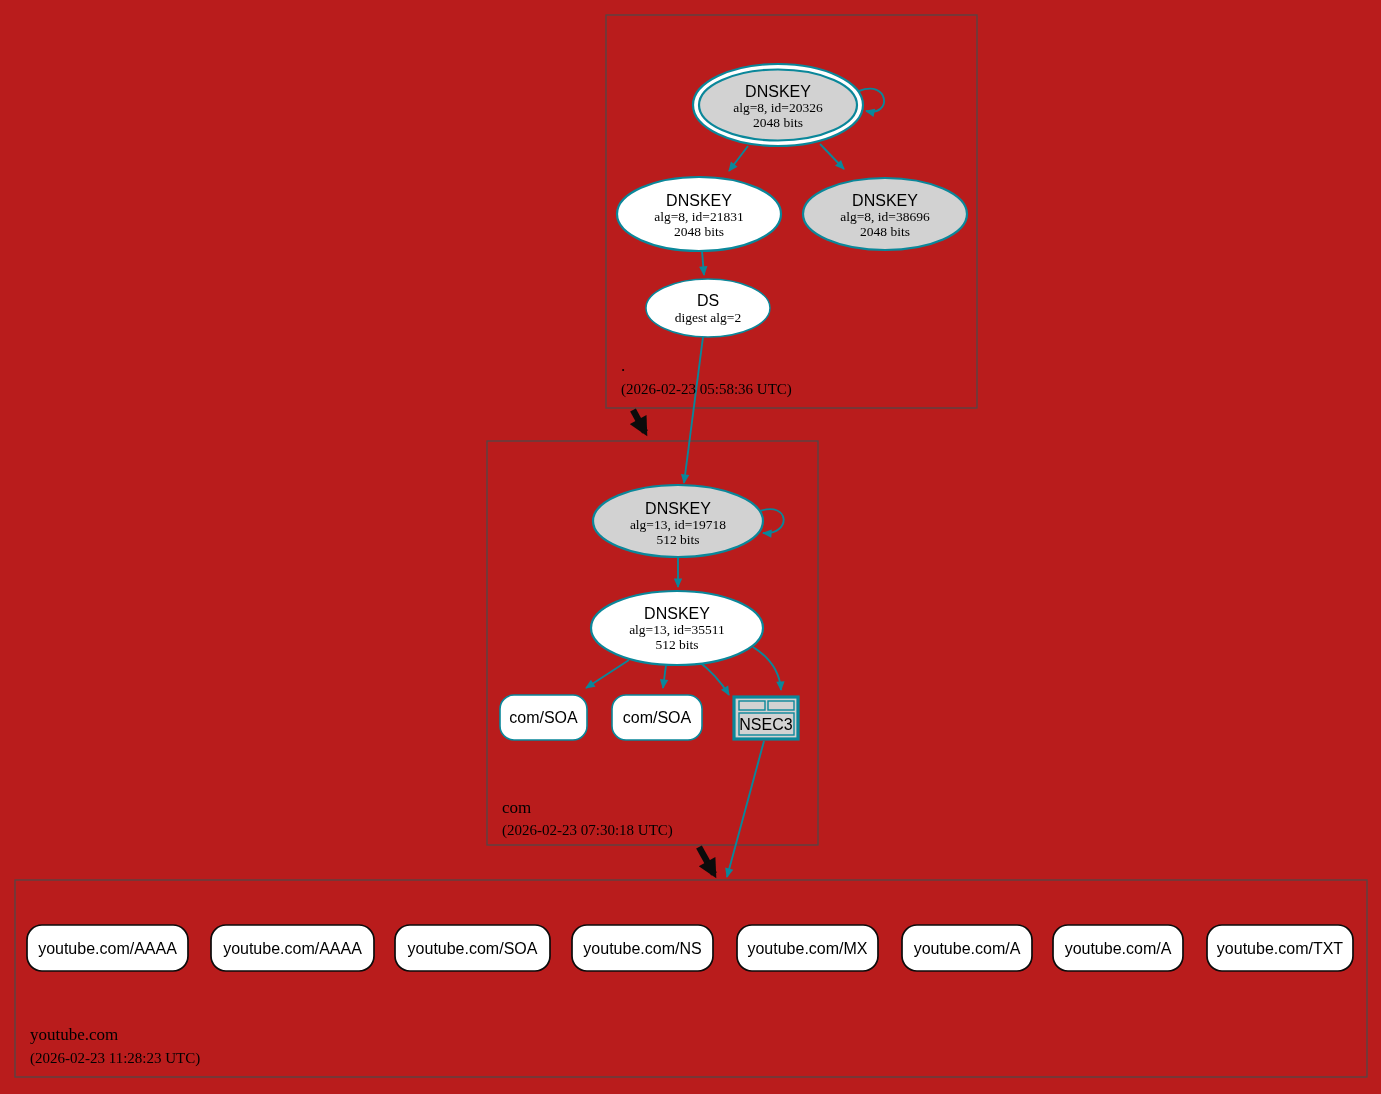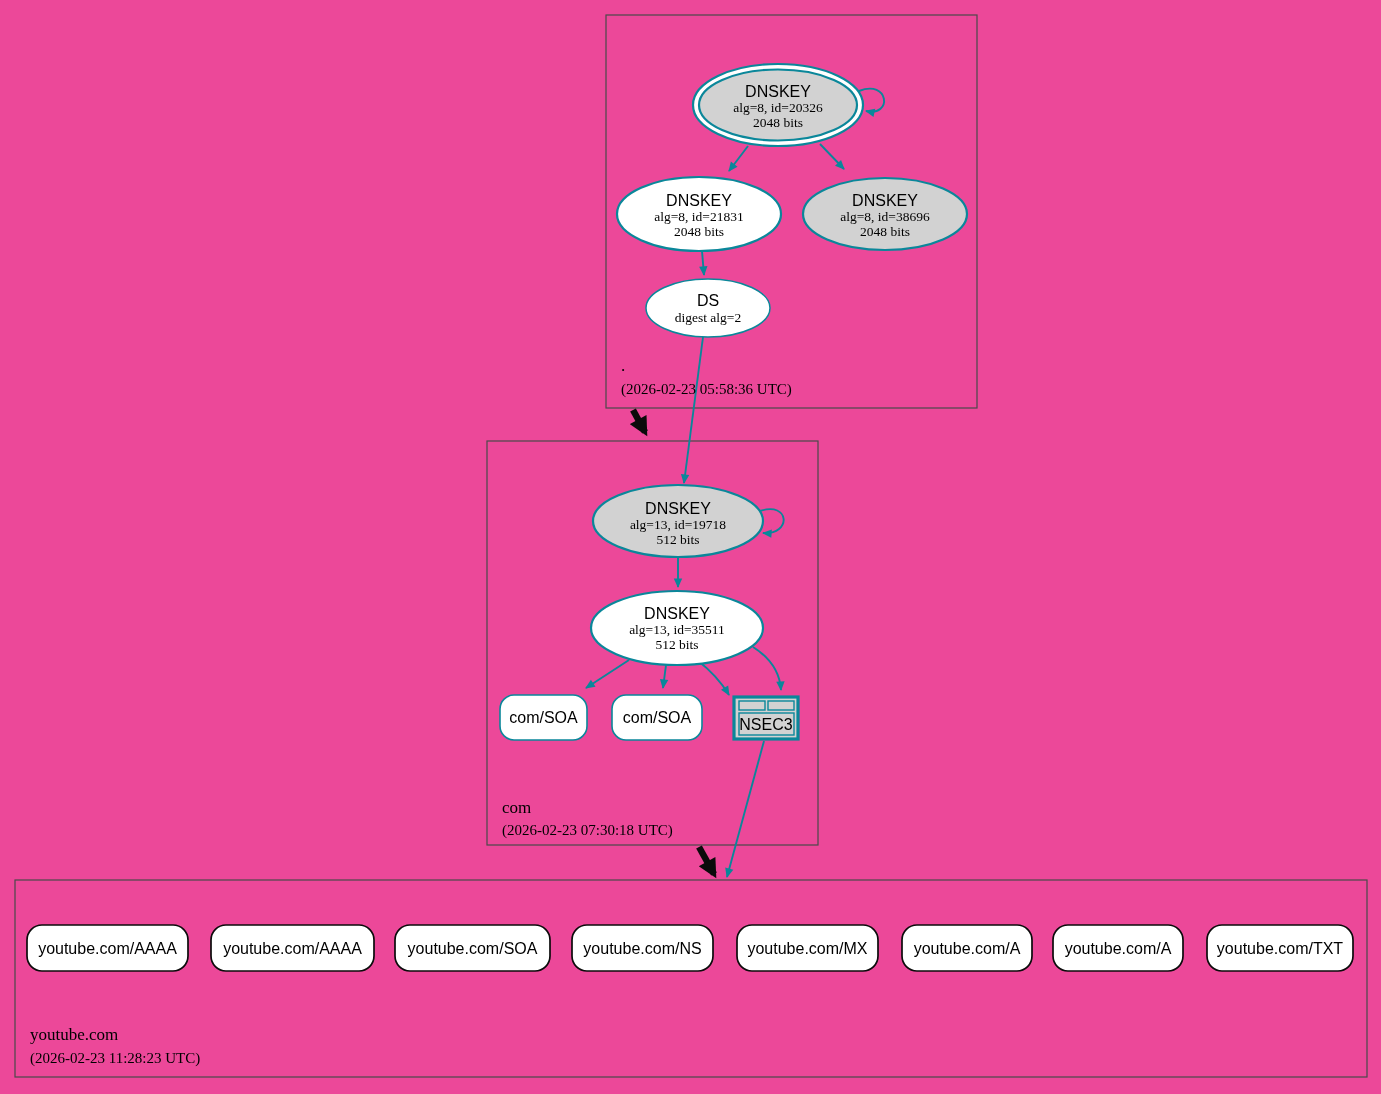--- a/index.html
+++ b/index.html
@@ -5,21 +5,21 @@
   html, body {
     margin: 0;
     padding: 0;
     background: #ffffff;
     font-family: "Liberation Sans", sans-serif;
   }
   .stage {
     position: relative;
     width: 1381px;
     height: 1094px;
-    background: #ec4899;
+    background: #b91c1c;
     overflow: hidden;
   }
   svg { display: block; }
   .zone-box {
     fill: none;
     stroke: #4a4a4a;
     stroke-width: 1.2;
   }
   .edge {
     fill: none;

